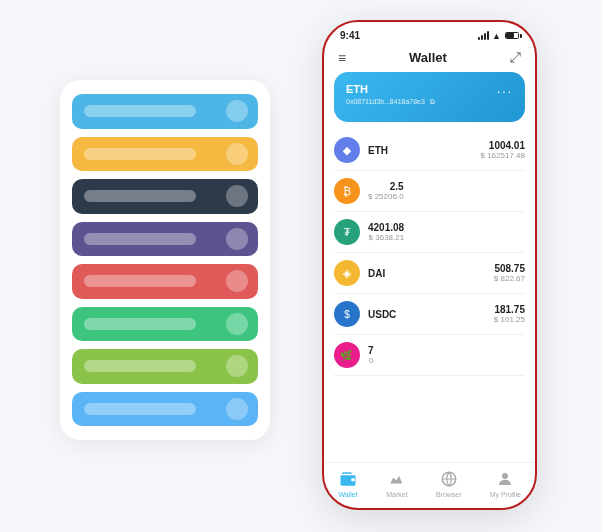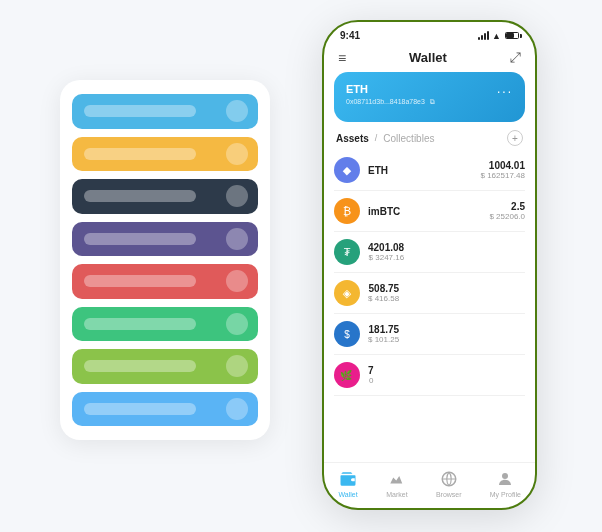--- a/index.html
+++ b/index.html
@@ -57,21 +57,21 @@
 
     
     .phone {
       position: absolute;
       right: 65px;
       top: 20px;
       width: 215px;
       height: 490px;
       background: #fff;
       border-radius: 36px;
-      border: 2px solid #4d7c0f;
+      border: 2px solid #b91c1c;
       box-shadow: 0 8px 40px rgba(0,0,0,0.13);
       overflow: hidden;
       display: flex;
       flex-direction: column;
     }
 
     
     .status-bar {
       display: flex;
       justify-content: space-between;
@@ -336,77 +336,70 @@
     <div class="eth-card-header">
       <span class="eth-label">ETH</span>
       <span class="eth-more">...</span>
     </div>
     <div class="eth-address">
       <span>0x08711d3b...8418a78e3</span>
       <span style="margin-left:3px">⧉</span>
     </div>
   </div>
 
-  <div class="assets-header">
-    <div class="assets-tabs">
-      <span class="assets-tab-active">Assets</span>
-      <span class="assets-tab-divider">/</span>
-      <span class="assets-tab-inactive">Collectibles</span>
-    </div>
-    <div class="assets-add">+</div>
-  </div>
 
   <div class="token-list">
 
     <div class="token-item">
       <div class="token-icon" style="background:#627eea">
         <span style="color:#fff;font-size:11px">◆</span>
       </div>
       <span class="token-name">ETH</span>
       <div class="token-values">
         <div class="token-amount">1004.01</div>
         <div class="token-usd">$ 162517.48</div>
       </div>
     </div>
 
     <div class="token-item">
       <div class="token-icon" style="background:#f7931a">
         <span style="color:#fff;font-size:11px">₿</span>
       </div>
-      <span class="token-name">imBTC</span>
       <div class="token-values">
         <div class="token-amount">2.5</div>
         <div class="token-usd">$ 25206.0</div>
       </div>
     </div>
 
     <div class="token-item">
       <div class="token-icon" style="background:#26a17b">
         <span style="color:#fff;font-size:11px">₮</span>
       </div>
       <div class="token-values">
         <div class="token-amount">4201.08</div>
-        <div class="token-usd">$ 3247.16</div>
+        <div class="token-usd">$ 3638.21</div>
       </div>
     </div>
 
     <div class="token-item">
       <div class="token-icon" style="background:#f4b731">
         <span style="color:#fff;font-size:11px">◈</span>
       </div>
+      <span class="token-name">DAI</span>
       <div class="token-values">
         <div class="token-amount">508.75</div>
-        <div class="token-usd">$ 416.58</div>
+        <div class="token-usd">$ 822.67</div>
       </div>
     </div>
 
     <div class="token-item">
       <div class="token-icon" style="background:#2775ca">
         <span style="color:#fff;font-size:10px">$</span>
       </div>
+      <span class="token-name">USDC</span>
       <div class="token-values">
         <div class="token-amount">181.75</div>
         <div class="token-usd">$ 101.25</div>
       </div>
     </div>
 
     <div class="token-item">
       <div class="token-icon" style="background:#e91e8c">
         <span style="color:#fff;font-size:10px">🌿</span>
       </div>

